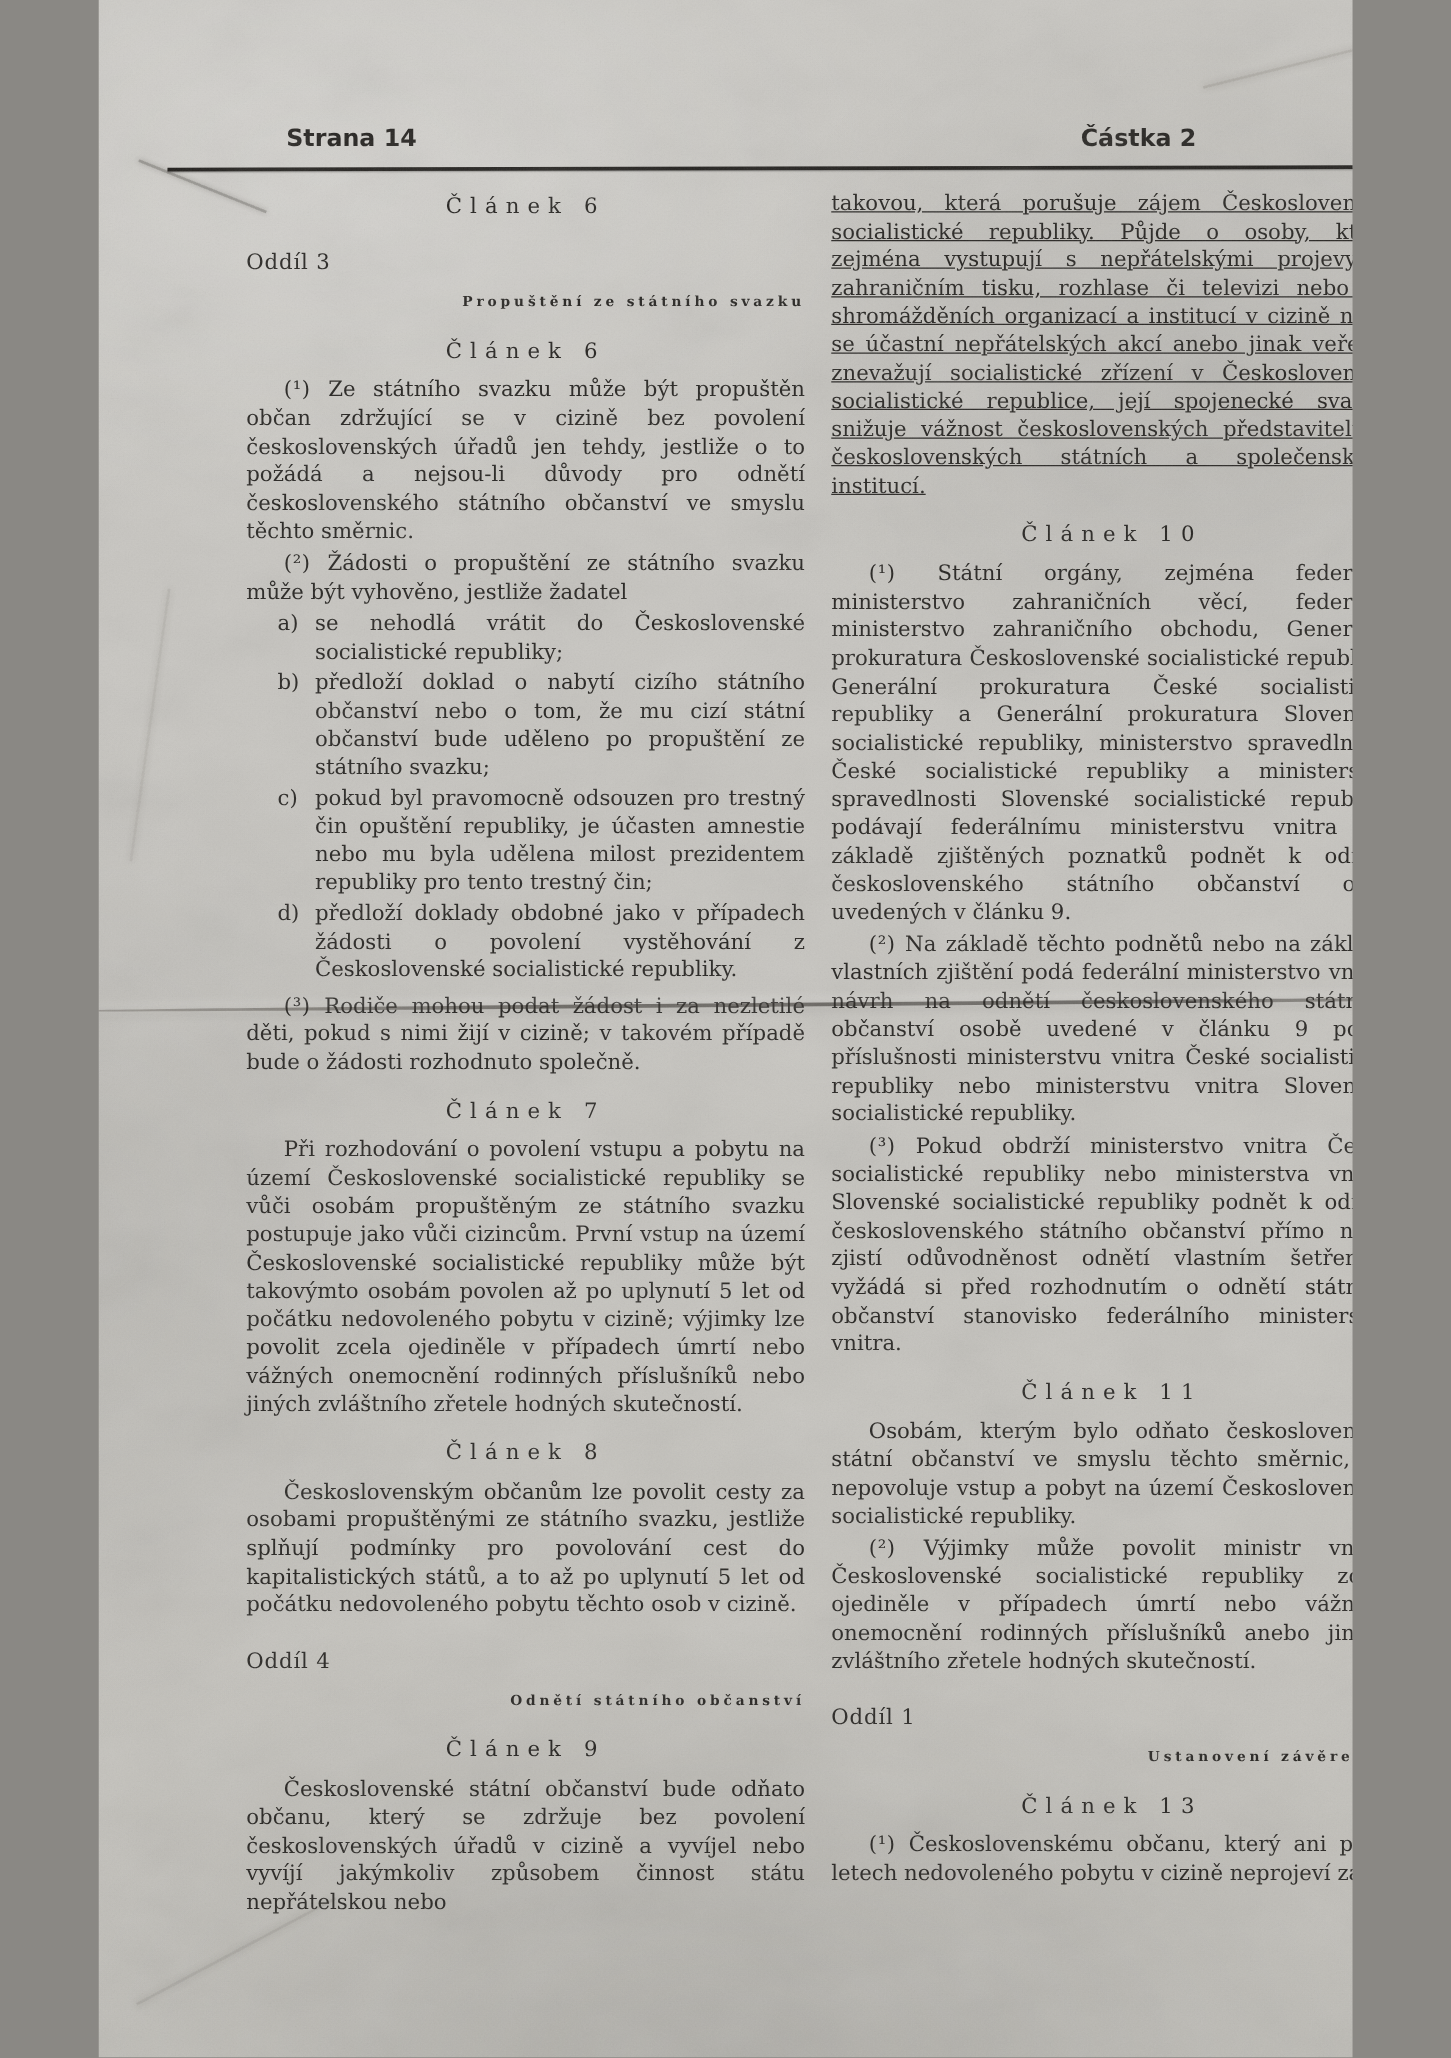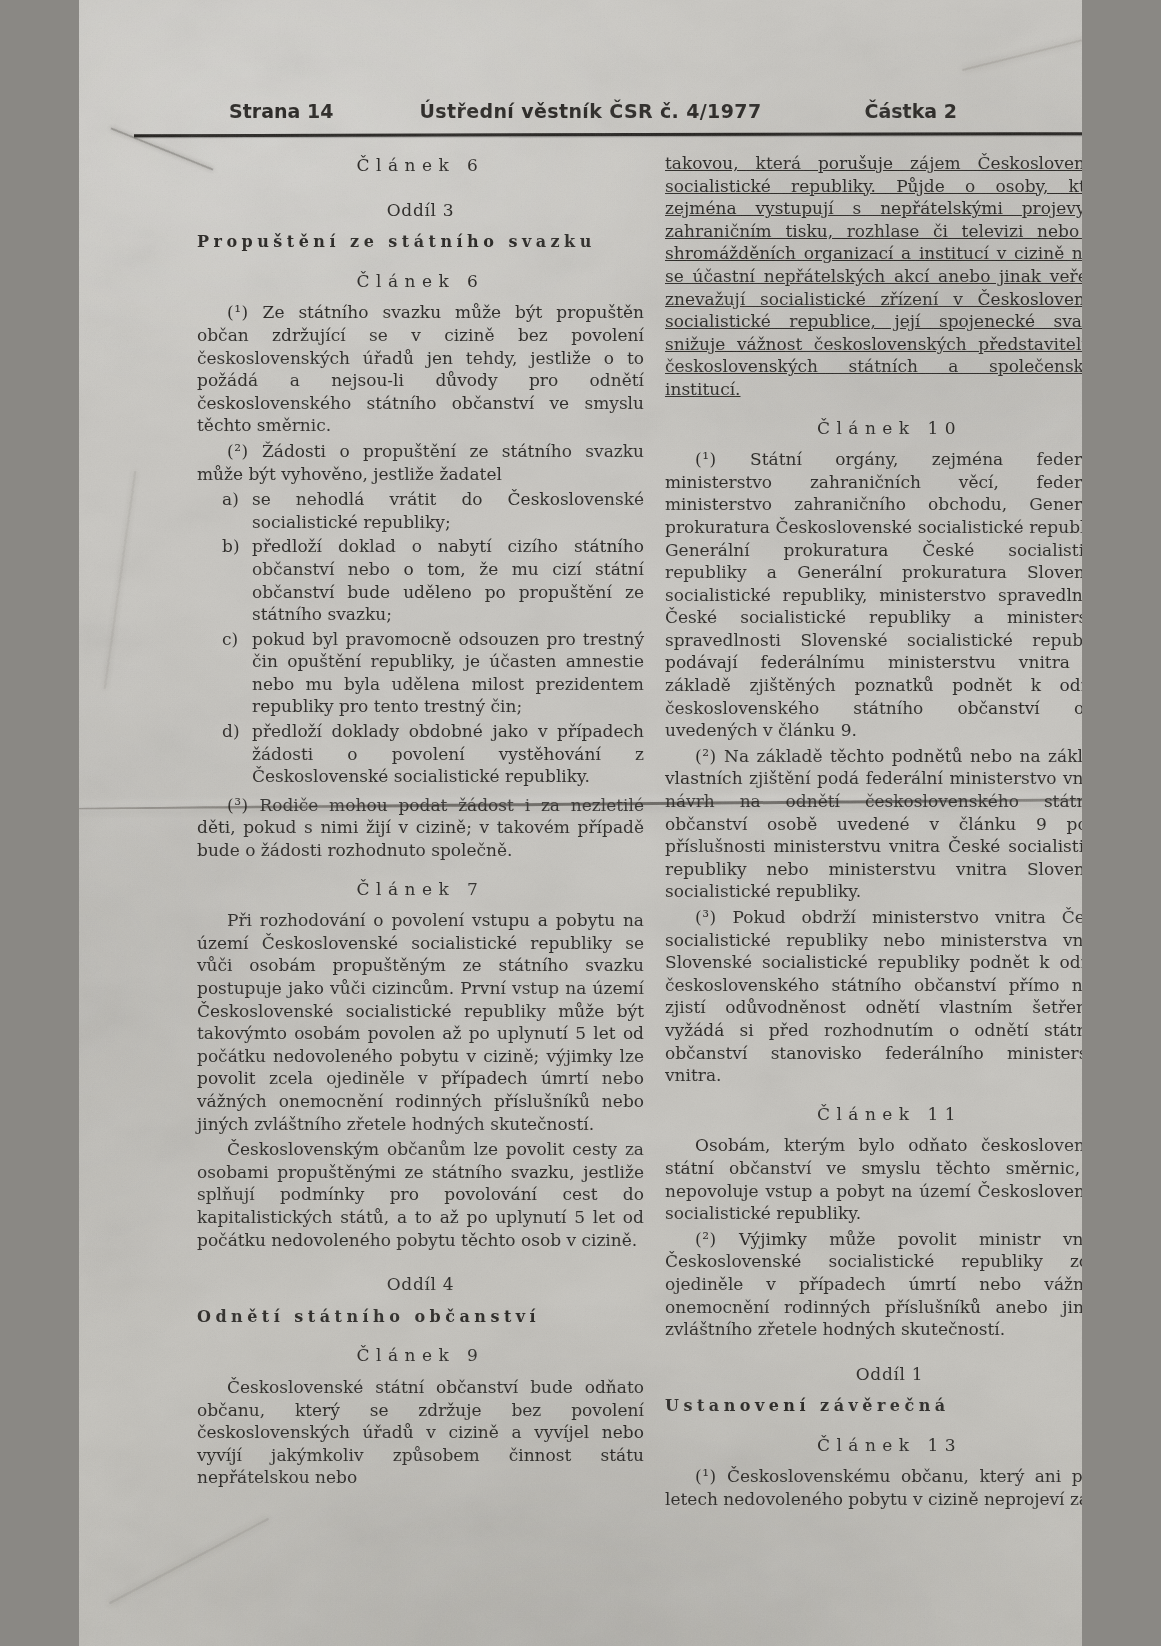--- a/index.html
+++ b/index.html
@@ -26,22 +26,22 @@
   .hdr .r{position:absolute;right:85px;top:0;}
   .rule{position:absolute;top:133px;left:55px;width:1106px;height:3px;background:#1c1a17;
         transform:rotate(-0.12deg);z-index:3;box-shadow:0 1px 1px rgba(0,0,0,0.25);}
   
   .col{position:absolute;top:152px;font-size:17px;line-height:22.6px;text-align:justify;z-index:2;}
   .col-l{left:118px;width:447px;}
   .col-r{left:586px;width:449px;}
   .art{margin:16px 0 9px;text-align:center;font-weight:400;font-size:17px;
        letter-spacing:0.38em;white-space:nowrap;}
   .art.first{margin-top:2px;}
-  .oddil{margin:22px 0 4px;text-align:center;letter-spacing:0.04em;}
-  .sect{margin:10px 0 12px;text-align:left;font-weight:700;letter-spacing:0.28em;font-size:16px;white-space:nowrap;}
+  .oddil{margin:22px 0 4px;letter-spacing:0.04em;}
+  .sect{margin:10px 0 12px;text-align:right;font-weight:700;letter-spacing:0.28em;font-size:11px;white-space:nowrap;}
   .para{margin:0 0 3px;text-indent:30px;}
   .para.noind{text-indent:0;text-decoration:underline;}
   .mk{letter-spacing:0.03em;}
   .li{position:relative;padding-left:55px;margin:0 0 2px;}
   .li .li-m{position:absolute;left:25px;top:0;}
   
   .hole{position:absolute;border-radius:50%;background:#f3f1eb;z-index:6;}
   .hole.h1{left:1106px;top:184px;width:54px;height:52px;
            box-shadow:inset -7px -6px 7px -3px rgba(0,0,0,0.55), inset 3px 3px 5px rgba(255,255,255,0.9), -3px 3px 6px rgba(0,0,0,0.12);}
   .hole.h2{left:1100px;top:820px;width:52px;height:54px;
@@ -61,21 +61,20 @@
   .crease.mid-l{left:40px;top:470px;width:2px;height:220px;transform:rotate(8deg);
      background:rgba(70,64,56,0.12);box-shadow:0 0 5px rgba(70,64,56,0.18);}
 </style>
 </head>
 <body>
 
 <div class="page">
 
   <div class="hdr">
     <span class="l">Strana 14</span>
-    <span class="c">Ústřední věstník ČSR č. 4/1977</span>
     <span class="r">Částka 2</span>
   </div>
   <div class="rule"></div>
 
   <section class="col col-l">
     <h3 class="art first">Článek 6</h3>
 
     <div class="oddil">Oddíl 3</div>
     <div class="sect">Propuštění ze státního svazku</div>
 
@@ -98,20 +97,21 @@
     <div class="li">
       <span class="li-m">d)</span>
       <span class="li-t">předloží doklady obdobné jako v případech žádosti o povolení vystěhování z Československé socialistické republiky.</span>
     </div>
 
     <p class="para" style="margin-top:6px"><span class="mk">(³)</span> <span>Rodiče mohou podat žádost i za nezletilé děti, pokud s nimi žijí v cizině; v takovém případě bude o žádosti rozhodnuto společně.</span></p>
 
     <h3 class="art">Článek 7</h3>
     <p class="para"><span>Při rozhodování o povolení vstupu a pobytu na území Československé socialistické republiky se vůči osobám propuštěným ze státního svazku postupuje jako vůči cizincům. První vstup na území Československé socialistické republiky může být takovýmto osobám povolen až po uplynutí 5 let od počátku nedovoleného pobytu v cizině; výjimky lze povolit zcela ojediněle v případech úmrtí nebo vážných onemocnění rodinných příslušníků nebo jiných zvláštního zřetele hodných skutečností.</span></p>
 
+    <h3 class="art">Článek 8</h3>
     <p class="para"><span>Československým občanům lze povolit cesty za osobami propuštěnými ze státního svazku, jestliže splňují podmínky pro povolování cest do kapitalistických států, a to až po uplynutí 5 let od počátku nedovoleného pobytu těchto osob v cizině.</span></p>
 
     <div class="oddil">Oddíl 4</div>
     <div class="sect">Odnětí státního občanství</div>
 
     <h3 class="art">Článek 9</h3>
     <p class="para"><span>Československé státní občanství bude odňato občanu, který se zdržuje bez povolení československých úřadů v cizině a vyvíjel nebo vyvíjí jakýmkoliv způsobem činnost státu nepřátelskou nebo</span></p>
   </section>
 
   <section class="col col-r">

